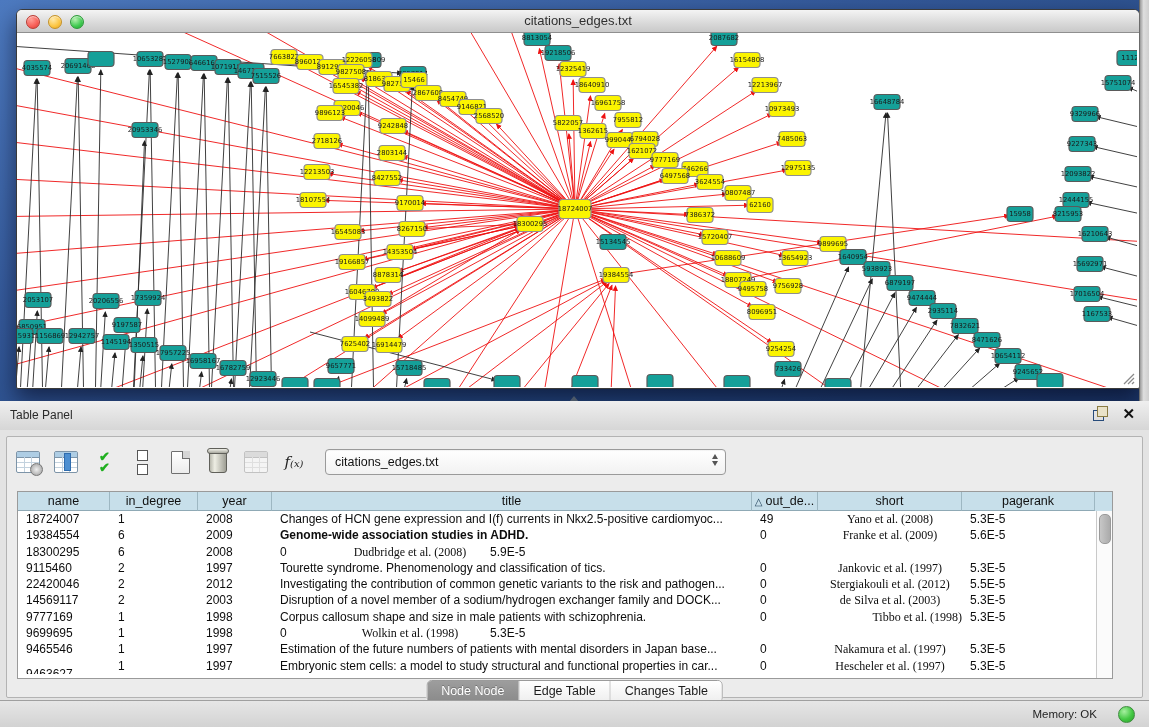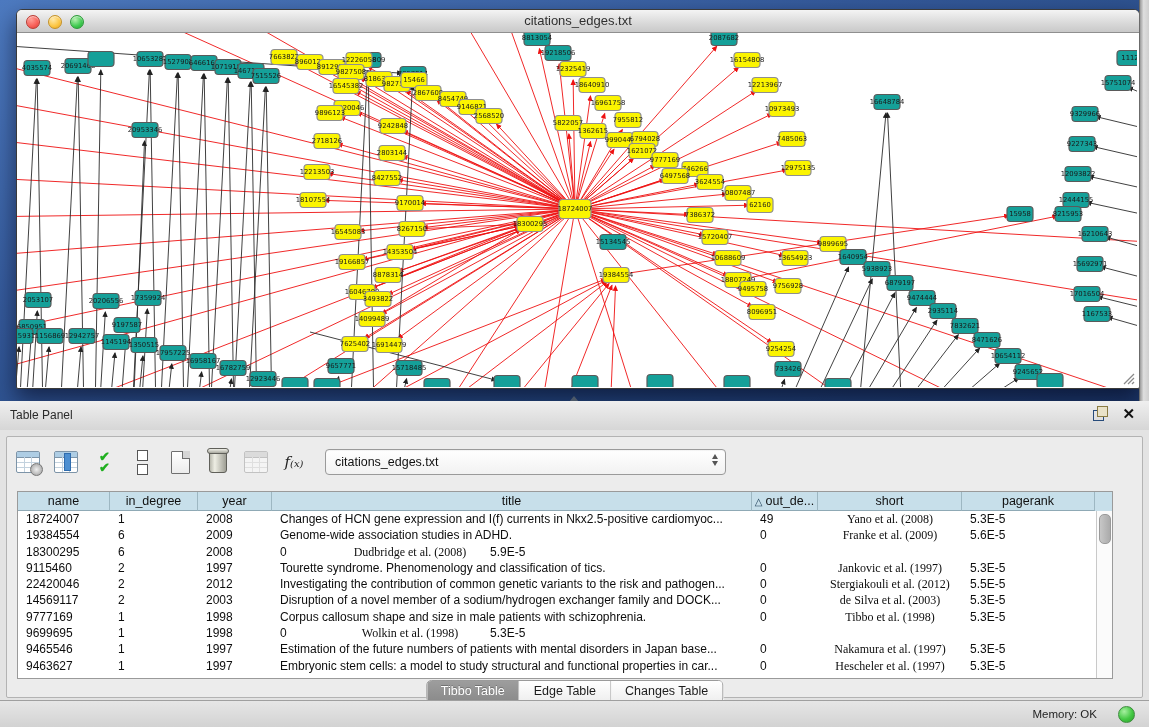--- a/index.html
+++ b/index.html
@@ -903,21 +903,21 @@
             <div class="td" style="width: 74px;">2008</div>
             <div class="td" style="width: 480px;">Changes of HCN gene expression and I(f) currents in Nkx2.5-positive cardiomyoc...</div>
             <div class="td" style="width: 66px;">49</div>
             <div class="td center" style="width: 144px;">Yano et al. (2008)</div>
             <div class="td" style="width: 133px;">5.3E-5</div>
           </div>
           <div class="trow">
             <div class="td" style="width: 92px;">19384554</div>
             <div class="td" style="width: 88px;">6</div>
             <div class="td" style="width: 74px;">2009</div>
-            <div class="td" style="width: 480px;">Genome-wide association studies in ADHD.</div>
+            <div class="td" style="width: 480px; font-weight: bold;">Genome-wide association studies in ADHD.</div>
             <div class="td" style="width: 66px;">0</div>
             <div class="td center" style="width: 144px;">Franke et al. (2009)</div>
             <div class="td" style="width: 133px;">5.6E-5</div>
           </div>
           <div class="trow">
             <div class="td" style="width: 92px;">18300295</div>
             <div class="td" style="width: 88px;">6</div>
             <div class="td" style="width: 74px;">2008</div>
             <div class="td" style="width: 66px;">0</div>
             <div class="td center" style="width: 144px;">Dudbridge et al. (2008)</div>
@@ -949,57 +949,57 @@
             <div class="td" style="width: 66px;">0</div>
             <div class="td center" style="width: 144px;">de Silva et al. (2003)</div>
             <div class="td" style="width: 133px;">5.3E-5</div>
           </div>
           <div class="trow">
             <div class="td" style="width: 92px;">9777169</div>
             <div class="td" style="width: 88px;">1</div>
             <div class="td" style="width: 74px;">1998</div>
             <div class="td" style="width: 480px;">Corpus callosum shape and size in male patients with schizophrenia.</div>
             <div class="td" style="width: 66px;">0</div>
-            <div class="td center" style="width: 144px;">Tibbo et al. (1998)</div>
+            <div class="td center" style="width: 144px; text-align: right;">Tibbo et al. (1998)</div>
             <div class="td" style="width: 133px;">5.3E-5</div>
           </div>
           <div class="trow">
             <div class="td" style="width: 92px;">9699695</div>
             <div class="td" style="width: 88px;">1</div>
             <div class="td" style="width: 74px;">1998</div>
             <div class="td" style="width: 66px;">0</div>
             <div class="td center" style="width: 144px;">Wolkin et al. (1998)</div>
             <div class="td" style="width: 133px;">5.3E-5</div>
           </div>
           <div class="trow">
             <div class="td" style="width: 92px;">9465546</div>
             <div class="td" style="width: 88px;">1</div>
             <div class="td" style="width: 74px;">1997</div>
             <div class="td" style="width: 480px;">Estimation of the future numbers of patients with mental disorders in Japan base...</div>
             <div class="td" style="width: 66px;">0</div>
             <div class="td center" style="width: 144px;">Nakamura et al. (1997)</div>
             <div class="td" style="width: 133px;">5.3E-5</div>
           </div>
           <div class="trow">
-            <div class="td" style="width: 92px;">9463627</div>
+            <div class="td" style="width: 92px; margin-top: 8px;">9463627</div>
             <div class="td" style="width: 88px;">1</div>
             <div class="td" style="width: 74px;">1997</div>
             <div class="td" style="width: 480px;">Embryonic stem cells: a model to study structural and functional properties in car...</div>
             <div class="td" style="width: 66px;">0</div>
             <div class="td center" style="width: 144px;">Hescheler et al. (1997)</div>
             <div class="td" style="width: 133px;">5.3E-5</div>
           </div>
         </div>
       <div class="vscroll">
         <div class="vthumb"></div>
       </div>
     </div>
 
     <div class="seg">
-      <span class="sbtn sel">Tibbo Table</span>
+      <span class="sbtn sel">Node Node</span>
       <span class="sbtn">Edge Table</span>
       <span class="sbtn">Changes Table</span>
     </div>
   </div>
 </div>
 
 <div class="statusbar">
   <span class="mem">Memory: OK</span>
   <span class="memdot"></span>
 </div>

